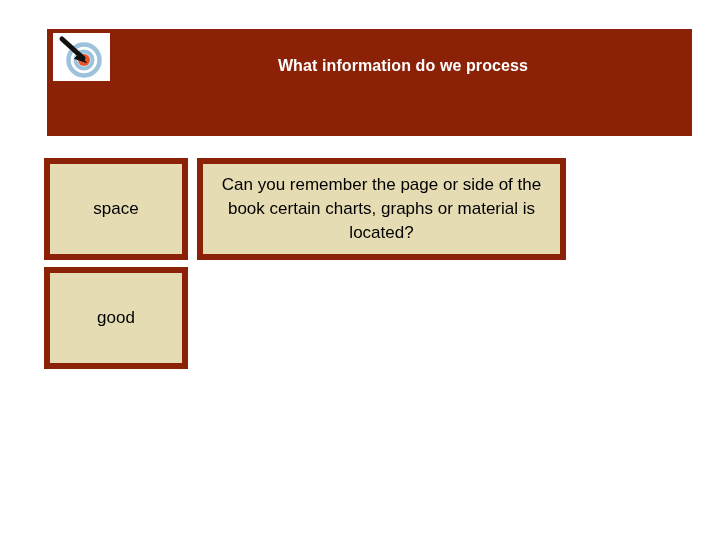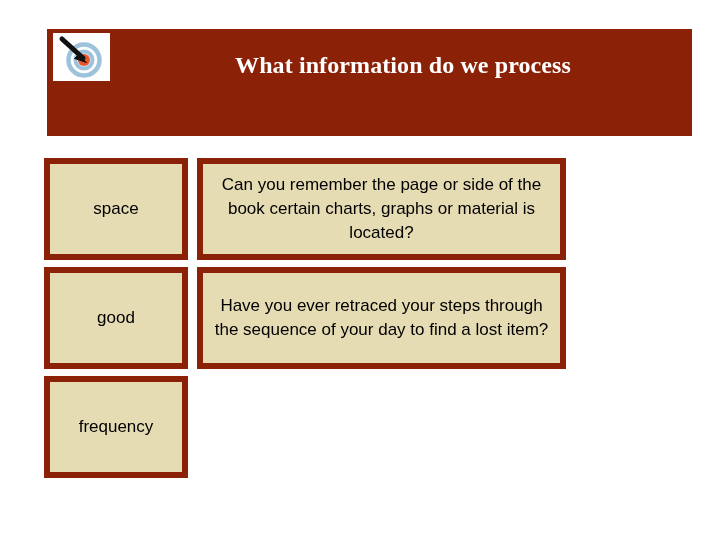--- a/index.html
+++ b/index.html
@@ -46,25 +46,24 @@
   }
   #title-icon svg { display: block; }
 
   #title-text {
     position: absolute;
     left: 76px;
     top: 22px;
     width: 560px;
     text-align: center;
     color: #ffffff;
-    font-size: 24px;
+    font-size: 16px;
     font-weight: bold;
     line-height: 29px;
     letter-spacing: 0.1px;
-    font-family: Liberation Serif, serif;
   }
 
   
   #info-table {
     position: absolute;
     left: 44px;
     top: 158px;
     width: 522px;
   }
 
@@ -136,26 +135,20 @@
       </div>
       <div class="cell cell-desc">
         <span class="desc-inner">Can you remember the page or side of the book certain charts, graphs or material is located?</span>
       </div>
     </div>
 
     <div class="table-row">
       <div class="cell cell-label">
         <span>good</span>
       </div>
-      <div class="cell cell-desc">
-        <span class="desc-inner">Have you ever retraced your steps through the sequence of your day to find a lost item?</span>
-      </div>
     </div>
 
     <div class="table-row">
-      <div class="cell cell-label">
-        <span>frequency</span>
-      </div>
     </div>
 
   </div>
 
 </div>
 
 </body></html>

